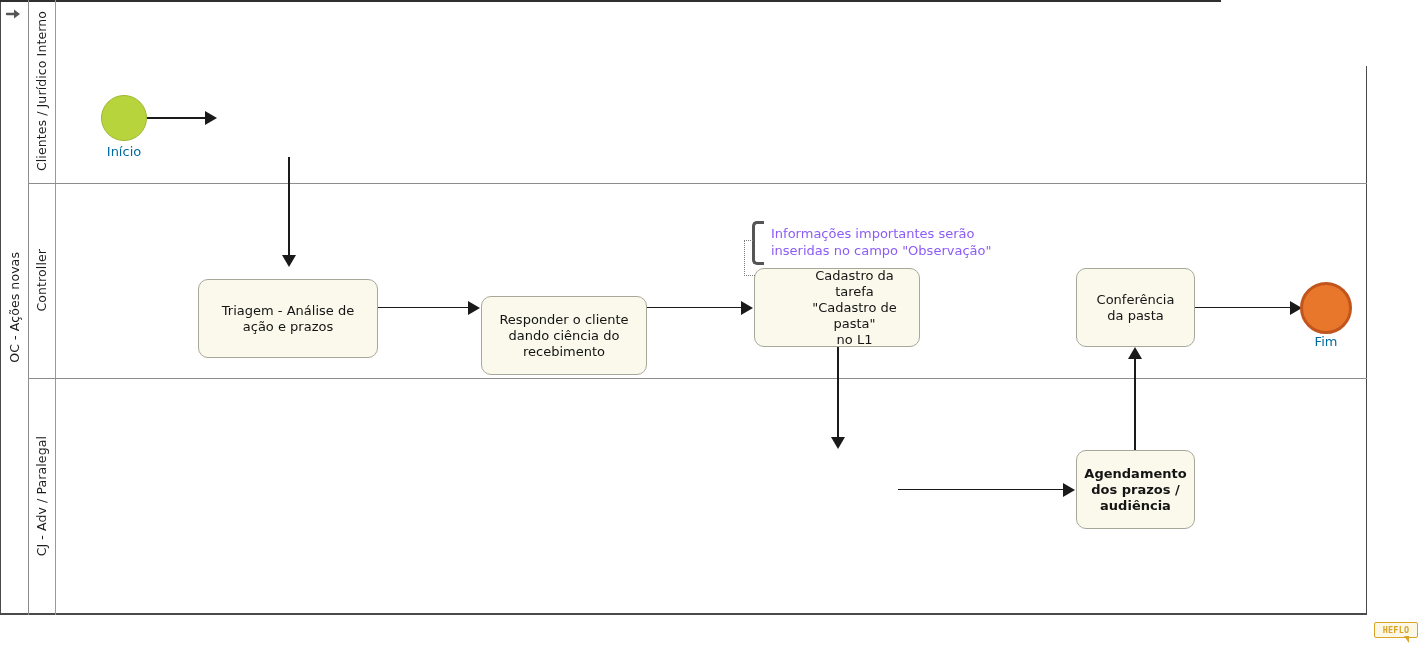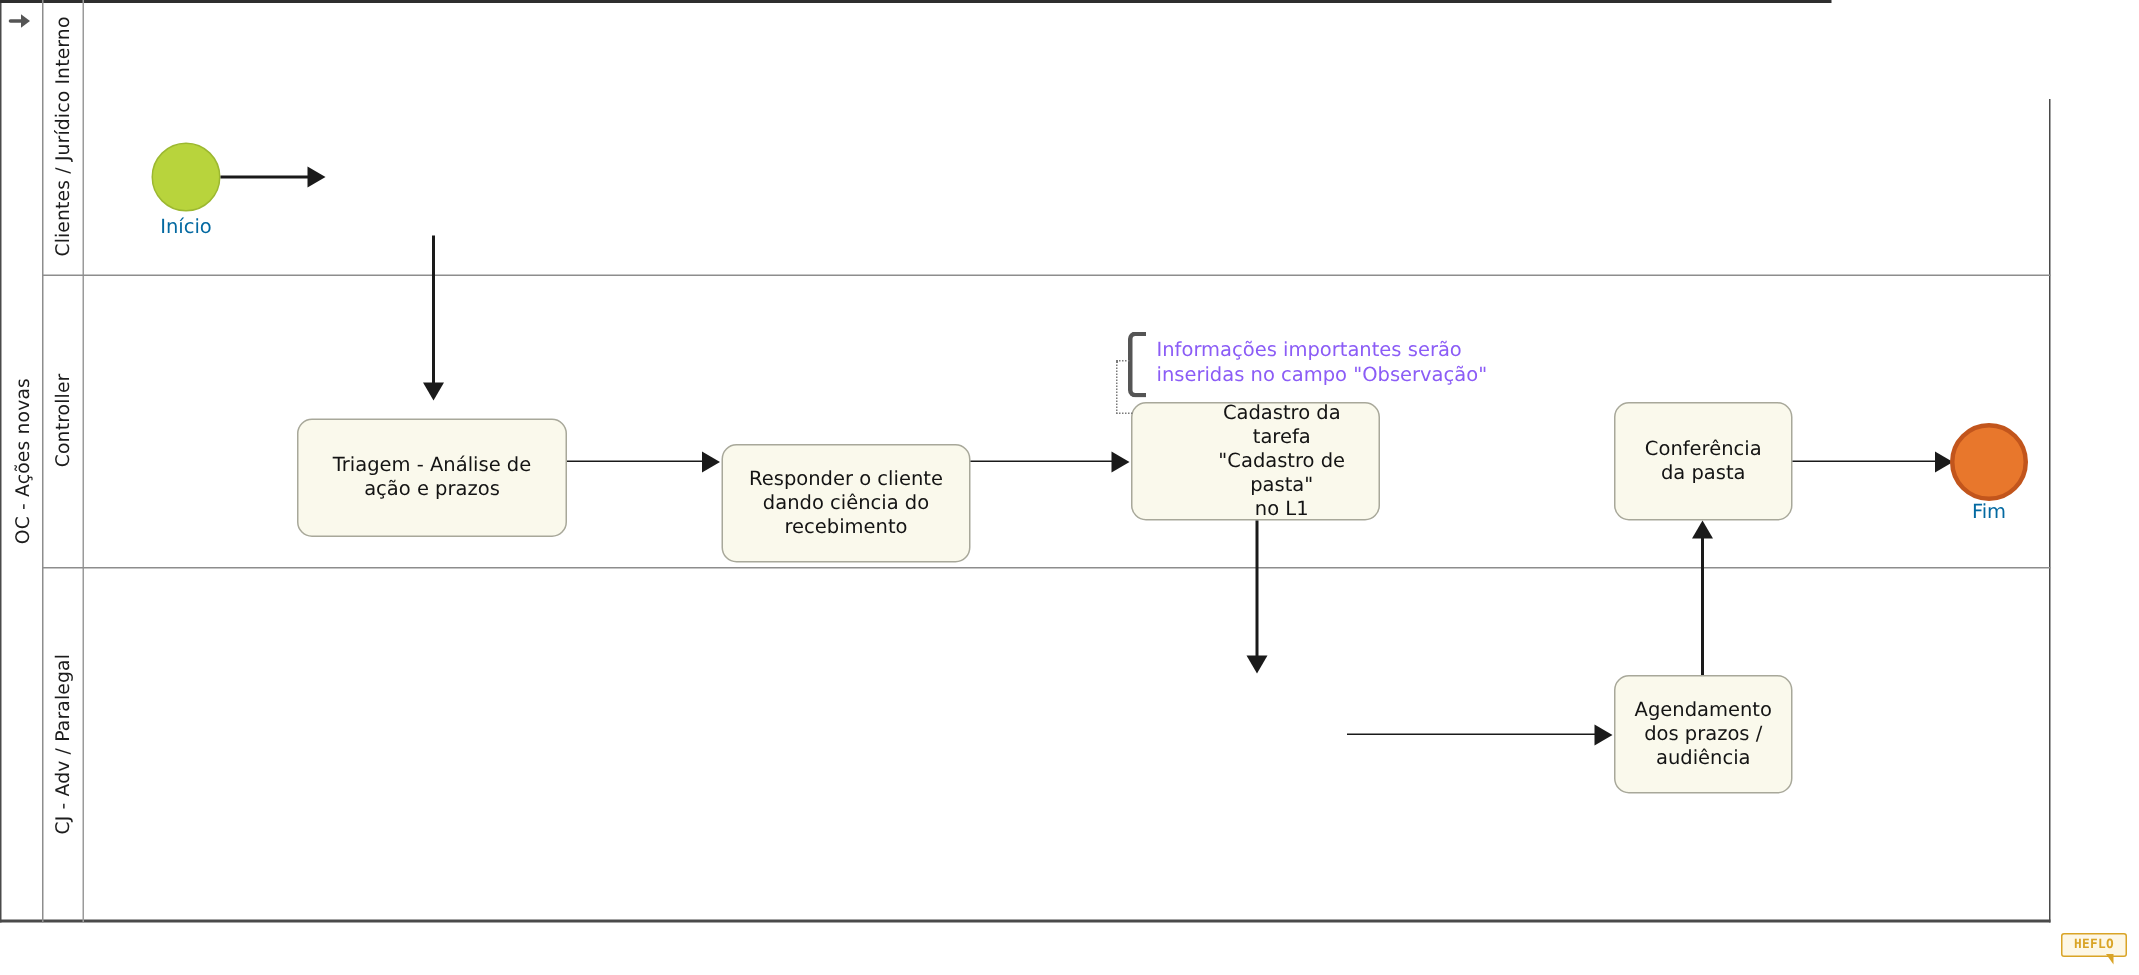--- a/index.html
+++ b/index.html
@@ -306,21 +306,21 @@
   <div class="event end" style="left:1300px; top:282px;"></div>
   <div class="event-label" style="left:1281px; top:334px; width:90px;">Fim</div>
 
   <div class="conn v" style="left:837px; top:347px; height:96px;"></div>
   <div class="arrow down" style="left:831px; top:437px;"></div>
 
 
   <div class="conn h" style="left:898px; top:488.8px; width:166px;"></div>
   <div class="arrow right" style="left:1063px; top:483px;"></div>
 
-  <div class="task" style="left:1076px; top:450px; width:119px; height:79px;">
+  <div class="task" style="left:1076px; top:450px; width:119px; height:79px;font-weight:bold;">
     <span style="white-space:pre-line;">Agendamento
 dos prazos /
 audiência</span>
   </div>
 
   <div class="conn v" style="left:1134px; top:358px; height:92px;"></div>
   <div class="arrow up" style="left:1128px; top:347px;"></div>
 
   <div class="heflo">
     <div class="heflo-box">HEFLO</div>

